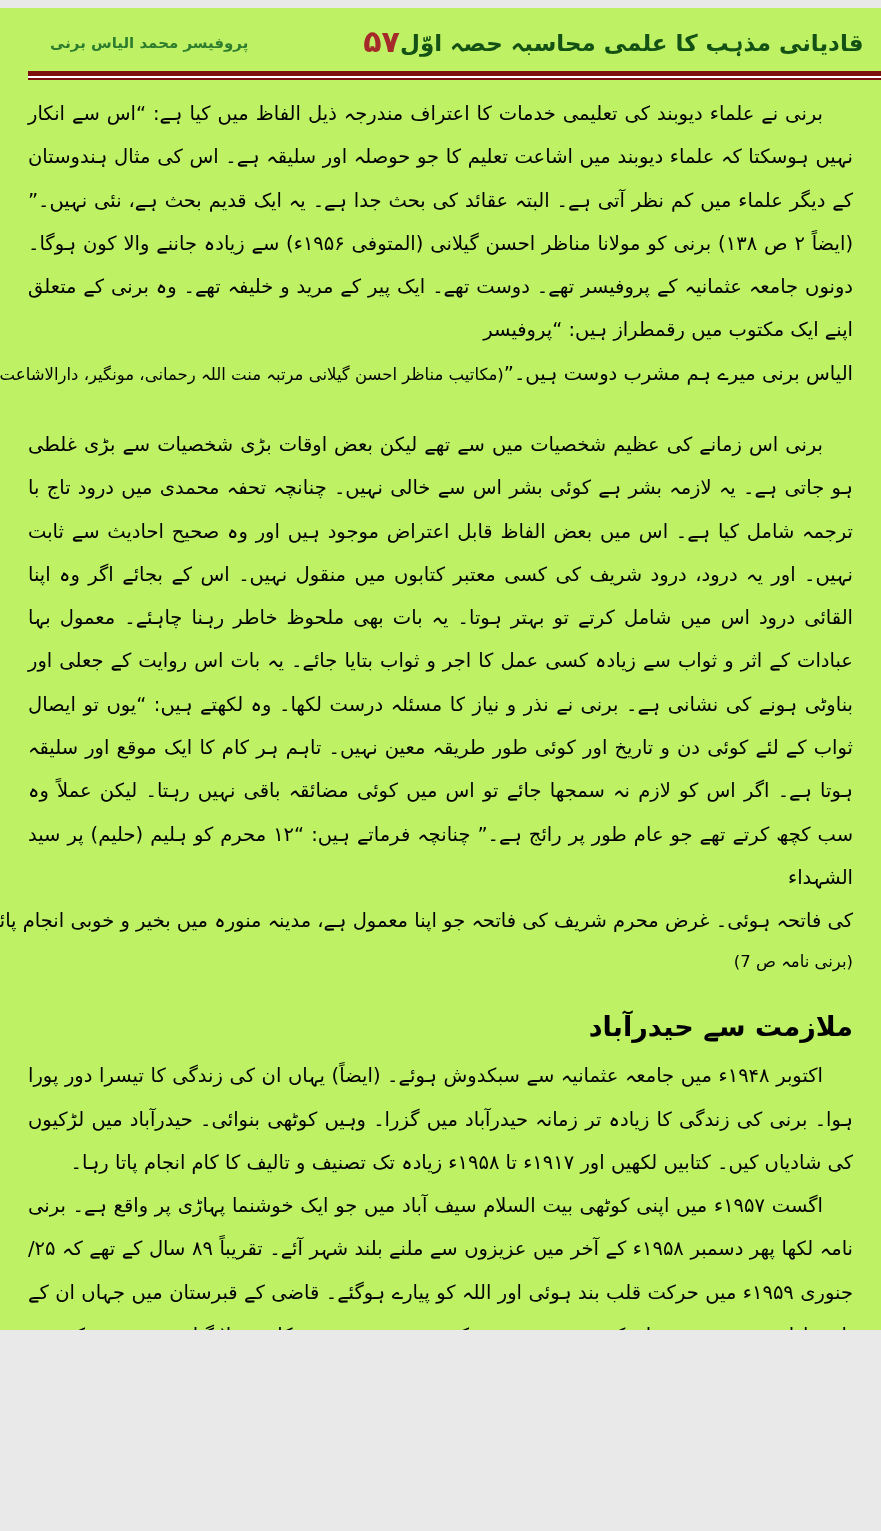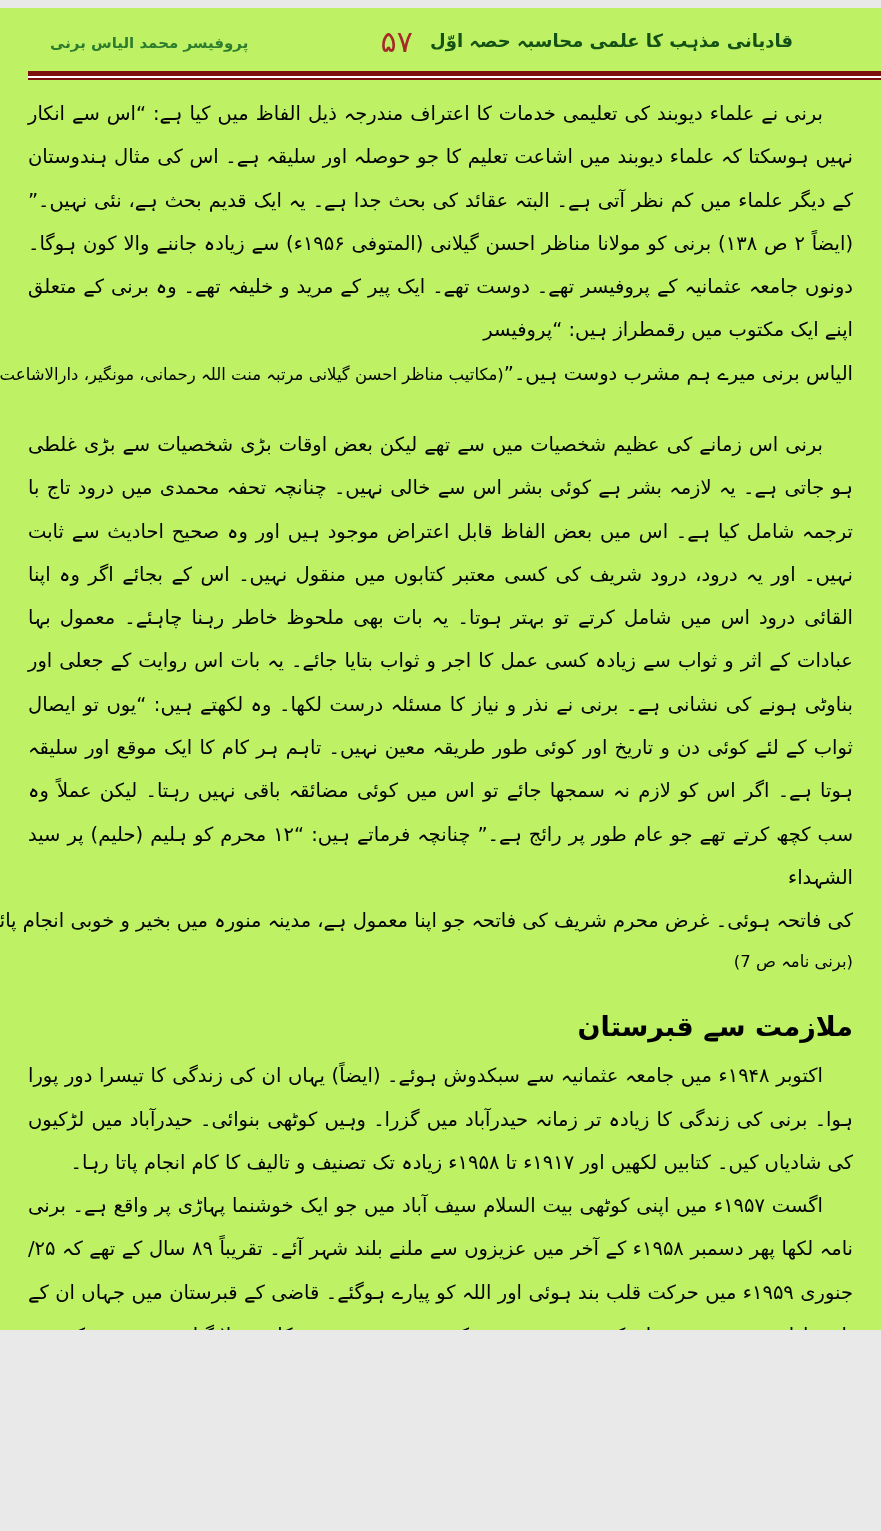--- a/index.html
+++ b/index.html
@@ -15,25 +15,25 @@
   
   .header{
     display:flex;justify-content:space-between;align-items:flex-start;
     padding:16px 88px 0 50px;
   }
   .author-title{
     color:#2e7d2e;font-size:15px;font-weight:bold;
     direction:rtl;white-space:nowrap;margin-top:10px;
   }
   .page-number{
-    color:#a52a2a;font-size:30px;font-weight:normal;
+    color:#a52a2a;font-size:30px;font-weight:bold;
     margin-left:115px;
   }
   .book-title{
-    color:#145114;font-size:18px;font-weight:bold;
+    color:#145114;font-size:23px;font-weight:bold;
     direction:rtl;white-space:nowrap;margin-top:6px;
   }
   .rule-wrap{margin:12px 0 0 28px;}
   .rule-thick{height:5px;background:#7d0f0f;}
   .rule-gap{height:2px;background:#ffffff;}
   .rule-thin{height:2px;background:#7d0f0f;}
   
   .content{
     direction:rtl;
     margin:12px 28px 0 28px;
@@ -97,21 +97,21 @@
     <div class="tail-row">
       <span class="tail">کی فاتحہ ہوئی۔ غرض محرم شریف کی فاتحہ جو اپنا معمول ہے، مدینہ منورہ میں بخیر و خوبی انجام پائی۔”</span>
 
     </div>
 
 
     <div class="tail-row reg-row">
       <span class="cite">(برنی نامہ ص 7)</span>
     </div>
 
-    <h2 class="h-section">ملازمت سے قبرستان</h2>
+    <h2 class="h-section">ملازمت سے حیدرآباد</h2>
     <p class="para para3">اکتوبر ۱۹۴۸ء میں جامعہ عثمانیہ سے سبکدوش ہوئے۔ (ایضاً) یہاں ان کی زندگی کا تیسرا دور پورا ہوا۔ برنی کی زندگی کا زیادہ تر زمانہ حیدرآباد میں گزرا۔ وہیں کوٹھی بنوائی۔ حیدرآباد میں لڑکیوں کی شادیاں کیں۔ کتابیں لکھیں اور ۱۹۱۷ء تا ۱۹۵۸ء زیادہ تک تصنیف و تالیف کا کام انجام پاتا رہا۔</p>
 
     <p class="para"><span>اگست ۱۹۵۷ء میں اپنی کوٹھی بیت السلام سیف آباد میں جو ایک خوشنما پہاڑی پر واقع ہے۔ برنی نامہ لکھا پھر دسمبر ۱۹۵۸ء کے آخر میں عزیزوں سے ملنے بلند شہر آئے۔ تقریباً ۸۹ سال کے تھے کہ ۲۵/جنوری ۱۹۵۹ء میں حرکت قلب بند ہوئی اور اللہ کو پیارے ہوگئے۔ قاضی کے قبرستان میں جہاں ان کے باپ دادا دفن ہیں، وہیں ان کی قبر ہے۔ تدفین کے وقت جب سینہ پر کافور ملا گیا تو وہ سمٹ کر </span></p>
 
   </div>
 
   <div class="footer">
     <span class="footer-link">www.amtkn.com</span>
     <span class="footer-link">ameer@khatm-e-nubuwwat.com</span>
     <span class="footer-link">www.facebook.com/amtkn313</span>

